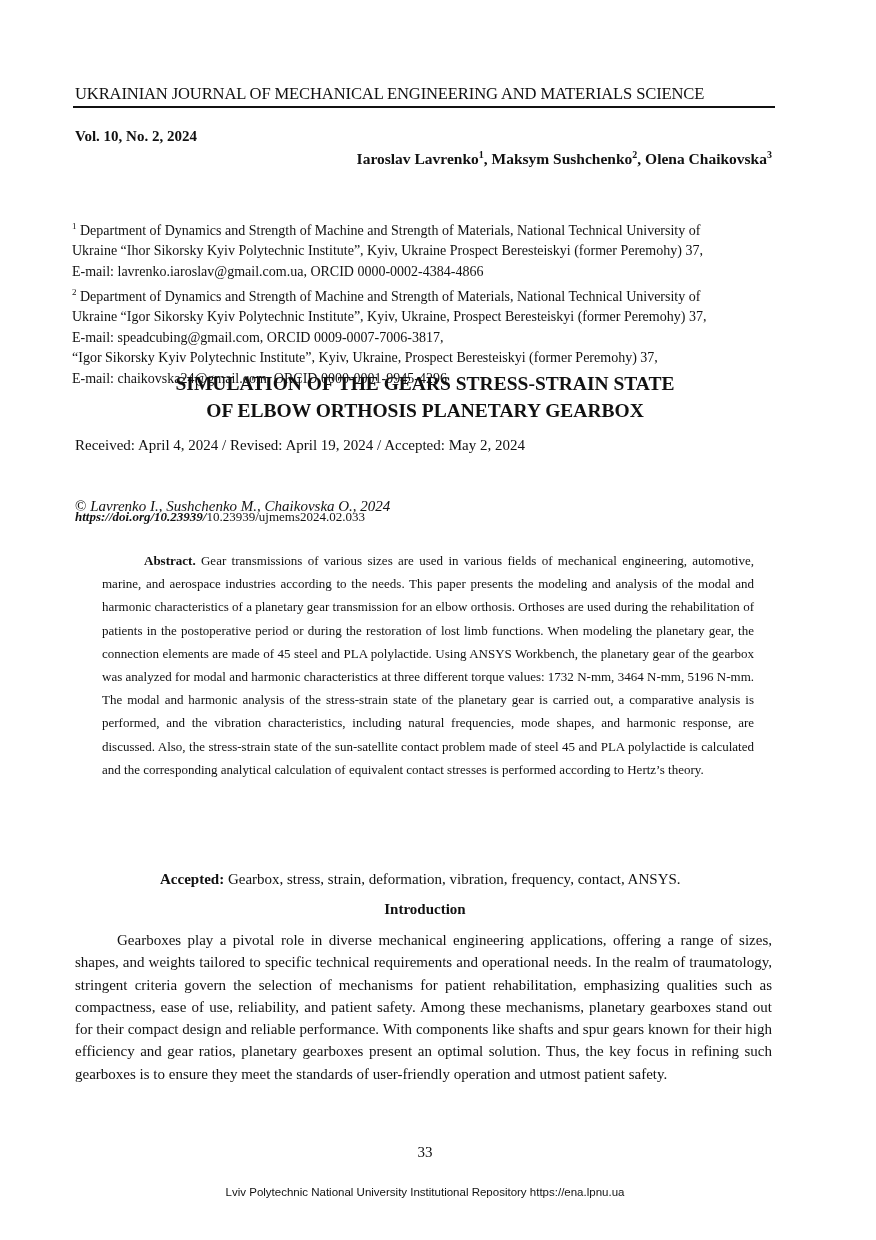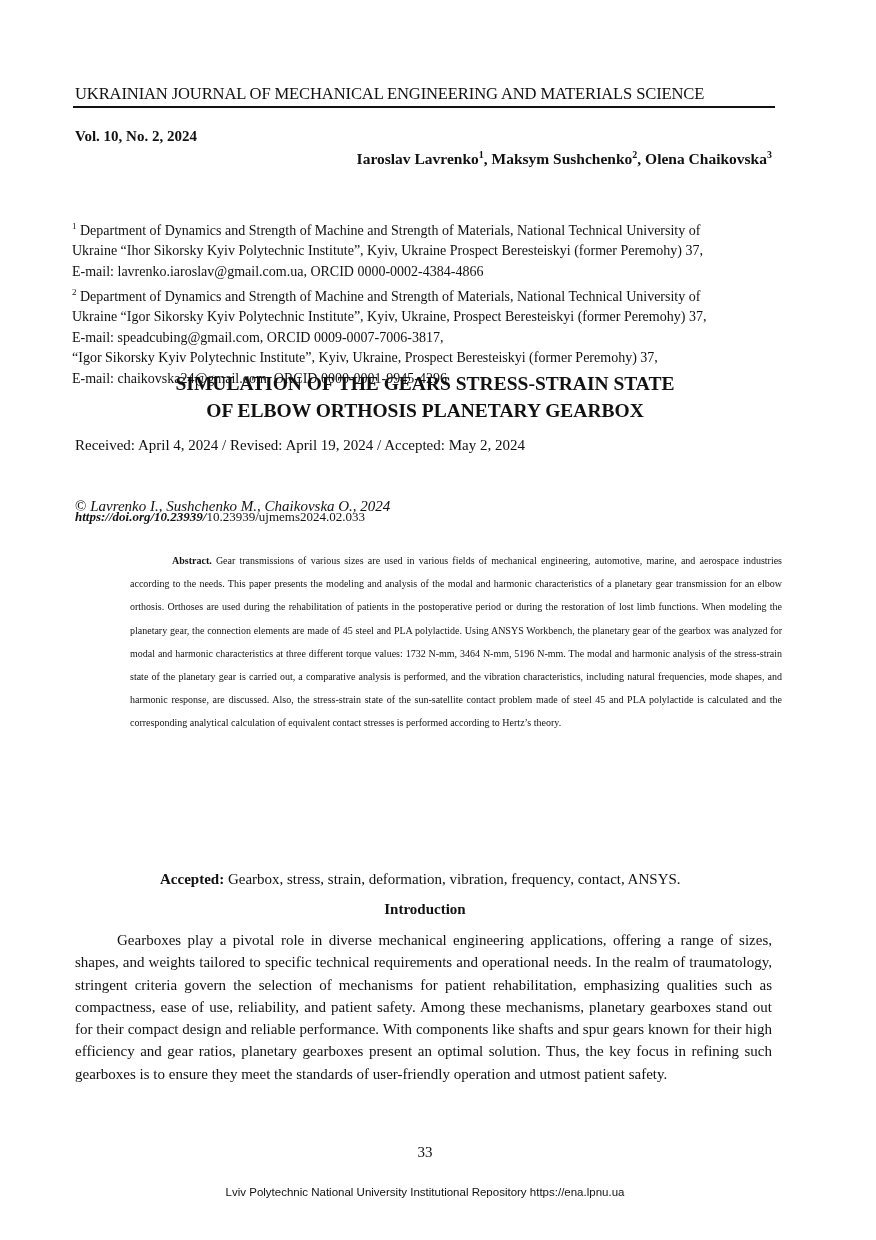--- a/index.html
+++ b/index.html
@@ -15,21 +15,21 @@
   .affils { right: 104px; top: 176px; width: 700px; text-align: left; font-size: 14px; line-height: 20.5px; margin-top: 40px; }
   .affils .line { white-space: nowrap; }
   .affils sup { font-size: 9px; }
   .title { left: 75px; top: 370px; width: 700px; text-align: center; font-weight: bold;
            font-size: 19.5px; line-height: 27px; }
   .dates { left: 75px; top: 437px; font-size: 15px; white-space: nowrap; }
   .copyright { left: 75px; top: 477px; font-size: 15px; font-style: italic; white-space: nowrap; margin-top: 21px; }
   .copyright .sym { font-style: normal; }
   .doi { left: 75px; top: 509px; font-size: 13px; white-space: nowrap; }
   .doi .doi-prefix { font-weight: bold; font-style: italic; }
-  .abstract { left: 130px; top: 549px; width: 652px; font-size: 10px; line-height: 23.2px;
+  .abstract { left: 102px; top: 549px; width: 652px; font-size: 13px; line-height: 23.2px;
               text-align: justify; text-indent: 42px; }
   .abstract b { font-weight: bold; }
   .keywords { left: 160px; top: 871px; font-size: 15px; white-space: nowrap; }
   .intro-h { left: 75px; top: 901px; width: 700px; text-align: center; font-weight: bold; font-size: 15px; }
   .intro-p { left: 75px; top: 929px; width: 697px; font-size: 15px; line-height: 22.3px;
              text-align: justify; text-indent: 42px; }
   .page-num { left: 75px; top: 1144px; width: 700px; text-align: center; font-size: 15px; }
   .footer { left: 75px; top: 1186px; width: 700px; text-align: center; font-size: 11.5px;
             font-family: "Liberation Sans", "DejaVu Sans", sans-serif; }
 </style>

